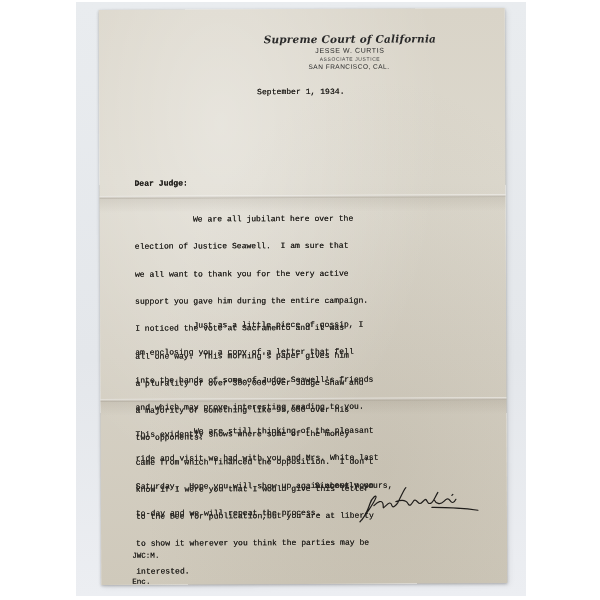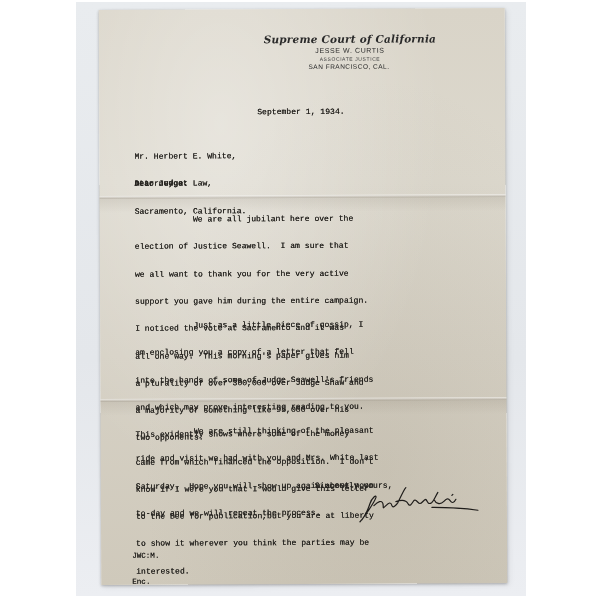--- a/index.html
+++ b/index.html
@@ -48,21 +48,21 @@
     }
     .justice-city {
       font-family: "Liberation Sans", sans-serif; font-size: 6.5px; letter-spacing: 0.5px;
       margin-top: 1px; padding-left: 94px;
     }
     .type {
       font-family: "Liberation Mono", monospace; color: #262420;
       font-size: 8.1px; line-height: 9.1px; white-space: pre;
       text-shadow: 0 0 0.3px #262420;
     }
-    .date { position: absolute; left: 158px; top: 78px; margin-top: 20px; }
+    .date { position: absolute; left: 158px; top: 78px; }
     .address { position: absolute; left: 35px; top: 124px; }
     .salutation { position: absolute; left: 35px; top: 169px; font-weight: bold; }
     .para { position: absolute; left: 35px; }
     .p1 { top: 187px; }
     .p2 { top: 293px; }
     .p3 { top: 399px; }
     .p4 { top: 442px; }
     .closing { position: absolute; left: 181px; top: 472px; margin-left: 33px; }
     .ref { position: absolute; left: 31px; top: 525px; font-size: 7.6px; line-height: 8.6px; }
     .signature { position: absolute; left: 255px; top: 475px; width: 125px; height: 40px; }
@@ -81,25 +81,20 @@
 
     <div class="letterhead">
       <div class="court">Supreme Court of California</div>
       <div class="justice-name">JESSE W. CURTIS</div>
       <div class="justice-title">ASSOCIATE JUSTICE</div>
       <div class="justice-city">SAN FRANCISCO, CAL.</div>
     </div>
 
     <div class="type date">September 1, 1934.</div>
 
-    <div class="type address">
-      <div>Mr. Herbert E. White,</div>
-      <div>Attorney at Law,</div>
-      <div>Sacramento, California.</div>
-    </div>
 
     <div class="type salutation">Dear Judge:</div>
 
     <div class="type para p1">
       <div>            We are all jubilant here over the</div>
       <div>election of Justice Seawell.  I am sure that</div>
       <div>we all want to thank you for the very active</div>
       <div>support you gave him during the entire campaign.</div>
       <div>I noticed the vote at Sacramento and it was</div>
       <div>all one way.  This morning's paper gives him</div>

